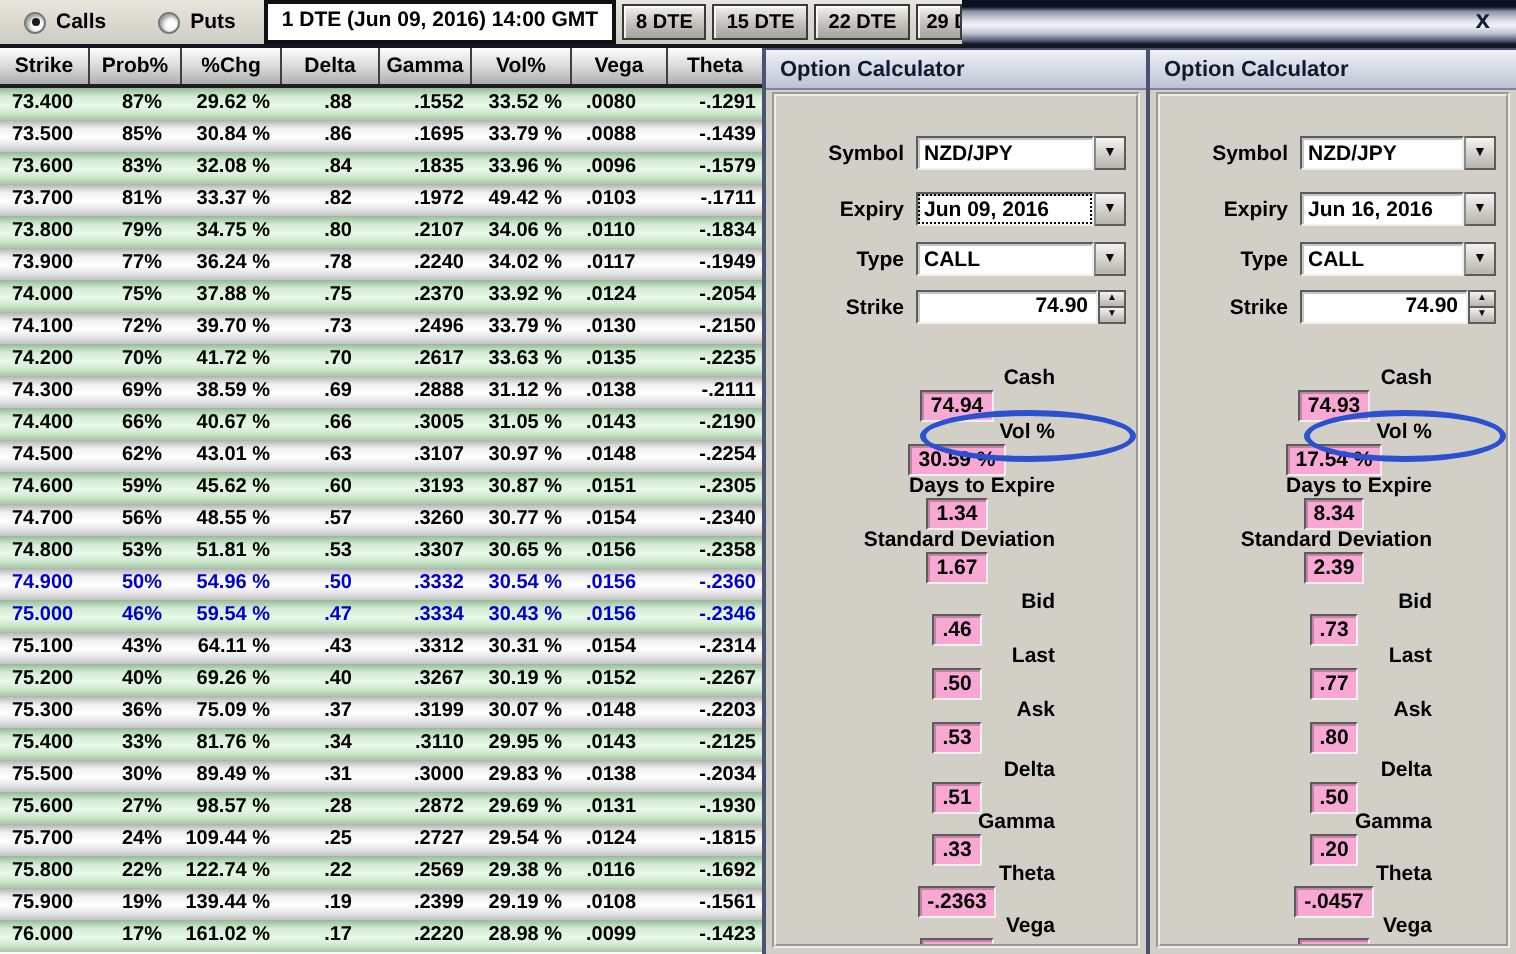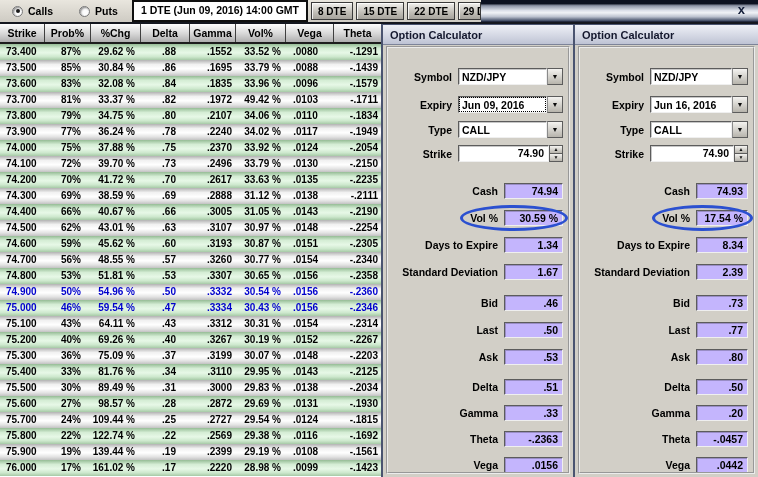--- a/index.html
+++ b/index.html
@@ -92,27 +92,27 @@
   .spin-btn { height:8.5px; display:flex; align-items:center; justify-content:center;
           background:linear-gradient(180deg,#f4f3f0,#b7b4ac);
           border:1px solid #5c5c5c; font-size:5px; line-height:1; color:#111; cursor:default; }
   .spin-btn + .spin-btn { border-top:none; }
 
   .fields { margin:0 5px 0 6px; }
   .field-group:nth-of-type(1) { margin-top:21px; }
   .field-group:nth-of-type(2) { margin-top:15px; }
   .field-group:nth-of-type(3) { margin-top:14px; }
   .field-row { display:flex; align-items:center; height:16px; margin-top:11px;
-               position:relative; }
+               position:relative;flex-direction:column; }
   .field-group .field-row:first-child { margin-top:0; }
   .field-group:nth-of-type(3) .field-row { margin-top:10px; }
   .field-group:nth-of-type(3) .field-row:first-child { margin-top:0; }
   .flabel { width:110px; text-align:right; padding-right:6px; font-size:10.5px;
             flex:none; white-space:nowrap; }
-  .fvalue { flex:1; height:16px; line-height:14px; background:#c4b5fd; font-size:10.5px;
+  .fvalue { flex:1; height:16px; line-height:14px; background:#f9a8d4; font-size:10.5px;
             text-align:right; padding:0 4px; border:1px solid;
             border-color:#5c5c5c #efefef #efefef #5c5c5c;
             box-shadow:inset 1px 1px 0 rgba(0,0,0,.22); }
   .field-row.circled::after { content:""; position:absolute; left:66px; right:-5px;
             top:-5px; bottom:-5px; border:3px solid #2b50d0; border-radius:50%;
             pointer-events:none; }
 </style>
 </head>
 <body>
 

